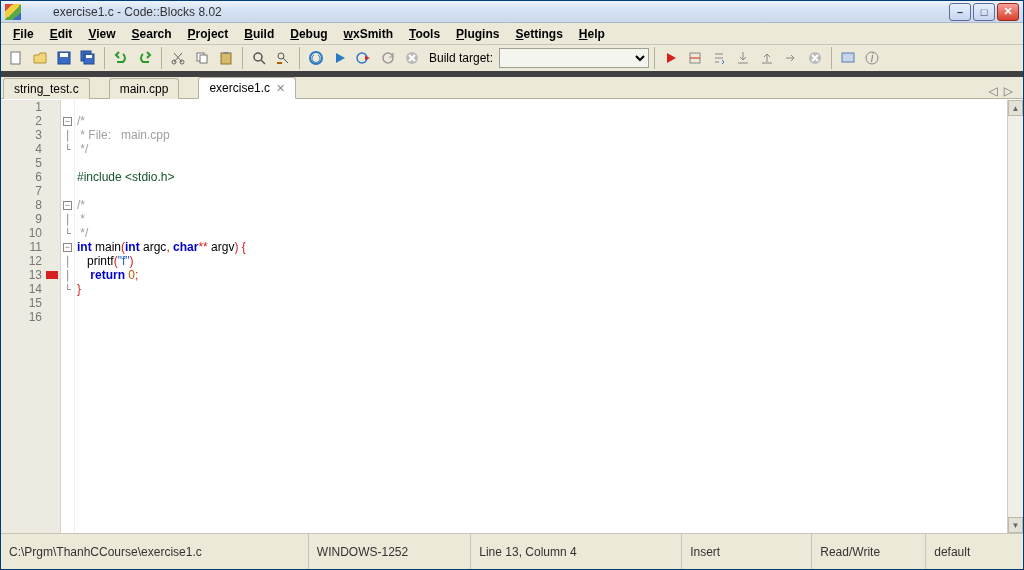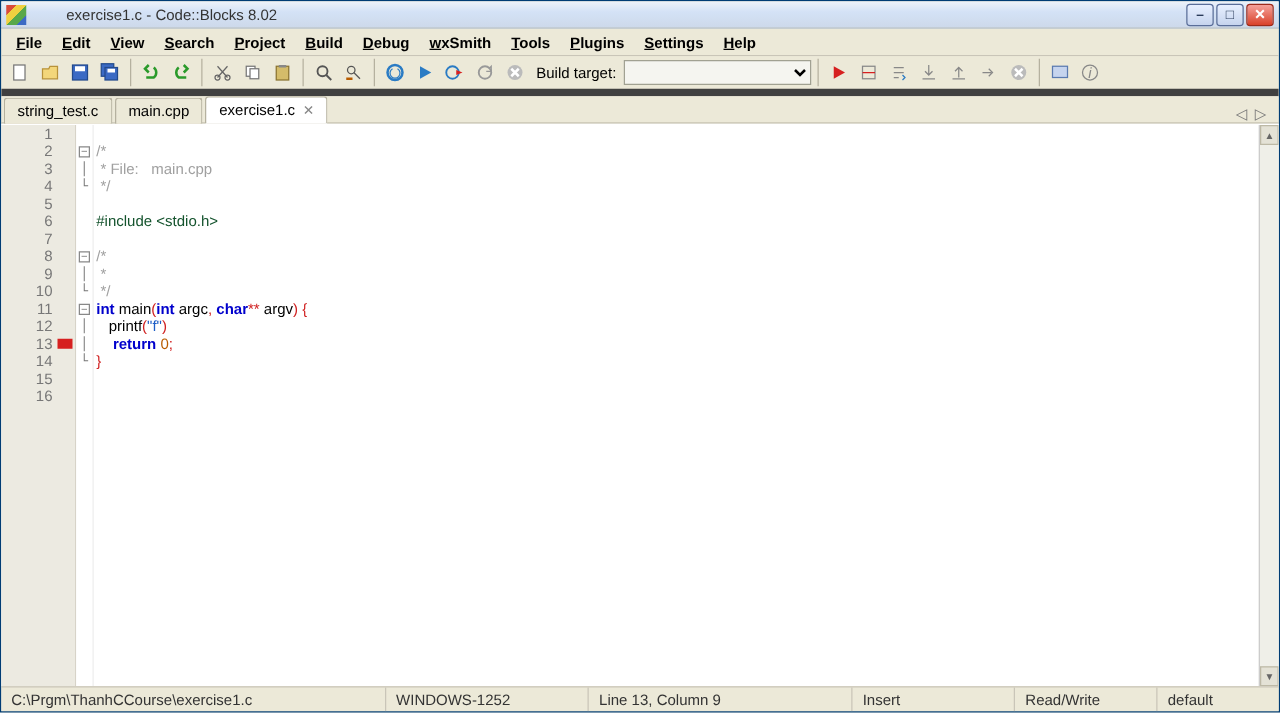--- a/index.html
+++ b/index.html
@@ -16,21 +16,21 @@
 .menu-item { padding: 2px 8px; cursor: default; }
 .menu-item u { text-decoration: underline; }
 
 .toolbar { height: 32px; background: #ece9d8; display: flex; align-items: center; border-bottom: 6px solid #404040; padding: 0 4px; gap: 2px; }
 .toolbar .sep { width: 1px; height: 22px; background: #b5b19f; margin: 0 3px; }
 .tbtn { width: 22px; height: 22px; display: flex; align-items: center; justify-content: center; border-radius: 2px; }
 .tlabel { padding: 0 4px; }
 .tselect { height: 20px; width: 150px; background: #f5f5f0; border: 1px solid #a1a192; }
 
 .tabbar { height: 22px; background: #ece9d8; display: flex; align-items: flex-end; padding: 2px 2px 0 2px; border-bottom: 1px solid #b5b19f; }
-.tab { padding: 3px 10px 3px 10px; background: #ece9d8; border: 1px solid #b5b19f; border-bottom: none; margin-right: 2px; border-radius: 3px 3px 0 0; position: relative; top: 1px; }
+.tab { padding: 3px 10px 3px 10px; background: #ece9d8; border: 1px solid #b5b19f; border-bottom: none; margin-right: 19px; border-radius: 3px 3px 0 0; position: relative; top: 1px; }
 .tab.active { background: #ffffff; border-bottom: 1px solid #ffffff; }
 .tab .close { margin-left: 6px; color: #888; font-size: 11px; }
 .tabbar .navarrows { margin-left: auto; display: flex; gap: 6px; padding-right: 8px; color: #777; font-size: 11px; }
 
 .editor { flex: 1; display: flex; background: #ffffff; overflow: hidden; border-top: 1px solid #fff; }
 .gutter { width: 60px; background: #eceae1; color: #777; font-family: Consolas, "Courier New", monospace; font-size: 12px; border-right: 1px solid #d7d3c8; }
 .gutter .row { height: 14px; display: flex; align-items: center; justify-content: flex-end; padding-right: 18px; position: relative; }
 .gutter .mark { position: absolute; right: 2px; width: 12px; height: 8px; background: #d62020; }
 .foldcol { width: 14px; background: #ffffff; border-right: 1px solid #eee; }
 .foldcol .row { height: 14px; display: flex; align-items: center; justify-content: center; font-family: monospace; font-size: 10px; color: #777; }
@@ -41,21 +41,21 @@
 .c-pre { color: #14532d; }
 .c-kw { color: #0000cc; font-weight: bold; }
 .c-str { color: #1e5ec7; }
 .c-num { color: #b85c00; }
 .c-punc { color: #d02020; }
 
 .scrollbar-v { width: 16px; background: #efefe8; border-left: 1px solid #ccc; display: flex; flex-direction: column; }
 .scrollbar-v .arrow { height: 16px; background: #e4e2d6; border: 1px solid #bdb9a6; display: flex; align-items: center; justify-content: center; font-size: 8px; color: #666; }
 .scrollbar-v .track { flex: 1; }
 
-.statusbar { height: 20px; background: #ece9d8; border-top: 1px solid #c9c5b8; display: flex; align-items: center; font-size: 11px; color: #333; }
+.statusbar { height: 36px; background: #ece9d8; border-top: 1px solid #c9c5b8; display: flex; align-items: center; font-size: 11px; color: #333; }
 .statusbar .cell { padding: 0 8px; border-right: 1px solid #c9c5b8; height: 100%; display: flex; align-items: center; }
 .statusbar .cell.path { flex: 1.8; }
 .statusbar .cell.enc { flex: 0.9; }
 .statusbar .cell.pos { flex: 1.2; }
 .statusbar .cell.ins { flex: 0.7; }
 .statusbar .cell.rw { flex: 0.6; }
 .statusbar .cell.mod { flex: 0.5; border-right: none; }
 
 svg { width: 16px; height: 16px; }
 </style>
@@ -319,17 +319,17 @@
   <div class="scrollbar-v">
     <div class="arrow">▲</div>
     <div class="track"></div>
     <div class="arrow">▼</div>
   </div>
 </div>
 
 <div class="statusbar">
   <div class="cell path">C:\Prgm\ThanhCCourse\exercise1.c</div>
   <div class="cell enc">WINDOWS-1252</div>
-  <div class="cell pos">Line 13, Column 9</div>
+  <div class="cell pos">Line 13, Column 4</div>
   <div class="cell ins">Insert</div>
   <div class="cell rw">Read/Write</div>
   <div class="cell mod">default</div>
 </div>
 
 </body></html>

